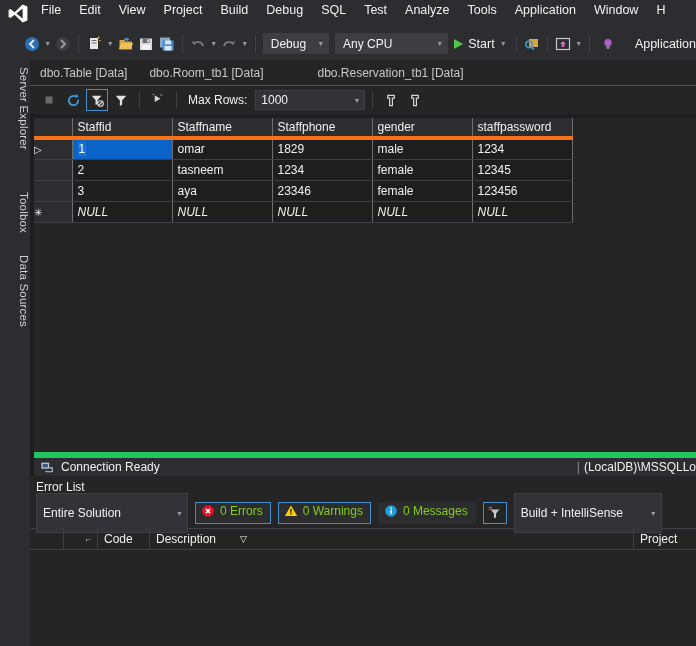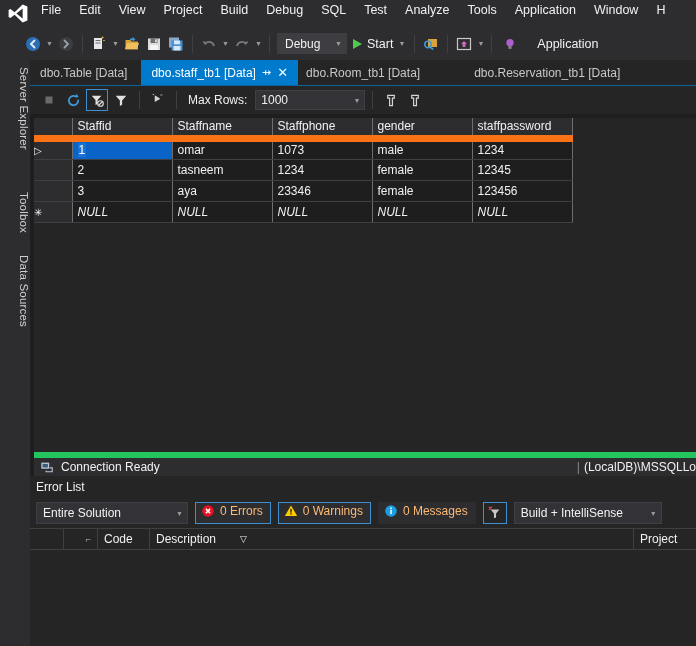--- a/index.html
+++ b/index.html
@@ -100,21 +100,21 @@
   table.dgv { border-collapse: collapse; table-layout: fixed; }
   table.dgv th, table.dgv td {
     height: 21px; font-size: 12px; font-weight: normal;
     text-align: left; vertical-align: middle;
     padding: 0 0 0 5px;
     border-right: 1px solid #6e6e6e;
     border-bottom: 1px solid #3f3f46;
     color: #f1f1f1; overflow: hidden; white-space: nowrap;
   }
   table.dgv th {
-    background: #2d2d30; border-bottom: 7px solid #f97316; height: 20px;
+    background: #2d2d30; border-bottom: 4px solid #f97316; height: 20px;
   }
   table.dgv td { background: #1e1e1e; }
   .rowhdr {
     width: 38px; background: #2d2d30 !important;
     text-align: center; padding: 0 !important;
     border-right: 1px solid #6e6e6e; border-bottom: 1px solid #6e6e6e;
     color: #dcdcdc;
   }
   .rowhdr .tri { font-size: 10px; }
   .rowhdr .newrow { font-size: 10px; }
@@ -140,30 +140,30 @@
   }
   .err-title {
     height: 22px; display: flex; align-items: center;
     font-size: 12px; color: #f1f1f1; padding-left: 6px;
   }
   .err-toolbar {
     height: 30px; display: flex; align-items: center; gap: 7px;
     padding-left: 6px;
   }
   .err-combo {
-    width: 152px; height: 22px; background: #333337; border: 1px solid #3f3f46;
+    width: 152px; height: 40px; background: #333337; border: 1px solid #3f3f46;
     display: flex; align-items: center; justify-content: space-between;
     font-size: 12px; color: #f1f1f1; padding: 0 4px 0 6px;
   }
   .err-combo.wide { width: 148px; }
   .err-combo .cc { font-size: 7px; color: #9a9a9a; }
   .sevbtn {
     height: 22px; display: flex; align-items: center; gap: 5px;
     border: 1px solid #3f8fd0; background: #2d2d30;
-    padding: 0 7px 4px 5px; font-size: 12px; color: #fdba74; white-space: nowrap;
+    padding: 0 7px 4px 5px; font-size: 12px; color: #84cc16; white-space: nowrap;
   }
   .sevbtn.plain { border-color: transparent; }
   .filtbtn {
     width: 24px; height: 22px; border: 1px solid #3f8fd0;
     display: flex; align-items: center; justify-content: center;
   }
   .err-head {
     height: 22px; display: flex; align-items: center;
     background: #252526; border-top: 1px solid #3f3f46; border-bottom: 1px solid #3f3f46;
     font-size: 12px; color: #f1f1f1;
@@ -261,20 +261,24 @@
           <path d="M12 8 a5 5 0 0 0 -9 2" stroke="#7a7a7a" stroke-width="1.8" fill="none"></path>
           <path d="M14.5 5.5 L11.5 5.5 L11.5 9.5 Z" fill="#7a7a7a"></path>
         </svg>
     </div>
     <div class="tb-caret">▼</div>
     <div class="tb-sep"></div>
     <div class="tb-combo" style="width:70px;margin-left:2px">
       <span class="cv">Debug</span>
       <span class="cc">▼</span>
     </div>
+    <div class="tb-combo" style="width:120px;margin-left:6px">
+      <span class="cv">Any CPU</span>
+      <span class="cc">▼</span>
+    </div>
     <div class="start-btn">
       <span class="play-tri"></span>
       <span>Start</span>
       <span class="cc" style="font-size:7px;color:#9a9a9a">▼</span>
     </div>
     <div class="tb-sep"></div>
     <div class="tb-btn">
       <svg width="16" height="16" viewBox="0 0 16 16">
           <rect x="5" y="3" width="9" height="8" fill="#d9a23a"></rect>
           <circle cx="5" cy="8.5" r="3.2" fill="none" stroke="#3f9ad6" stroke-width="1.6"></circle>
@@ -303,25 +307,20 @@
 
   <div class="leftdock">
     <div class="vtab" style="top:0px">Server Explorer</div>
     <div class="vtab" style="top:125px">Toolbox</div>
     <div class="vtab" style="top:188px">Data Sources</div>
   </div>
 
   <div class="tabstrip">
     <div class="doctab" style="padding:0 14px 0 10px">
       <span>dbo.Table [Data]</span>
-    </div>
-    <div class="doctab active">
-      <span>dbo.staff_tb1 [Data]</span>
-      <span class="pin">⇸</span>
-      <span class="x">✕</span>
     </div>
     <div class="doctab" style="padding:0 10px 0 8px">
       <span>dbo.Room_tb1 [Data]</span>
     </div>
     <div class="doctab" style="padding:0 10px 0 44px">
       <span>dbo.Reservation_tb1 [Data]</span>
     </div>
   </div>
 
   <div class="gridtoolbar">
@@ -392,21 +391,21 @@
           <th>Staffphone</th>
           <th>gender</th>
           <th>staffpassword</th>
         </tr>
       </thead>
       <tbody>
         <tr>
           <td class="rowhdr"><span class="tri">▷</span></td>
           <td class="selcell"><span>1</span></td>
           <td>omar</td>
-          <td>1073</td>
+          <td>1829</td>
           <td>male</td>
           <td>1234</td>
         </tr>
         <tr>
           <td class="rowhdr"></td>
           <td>2</td>
           <td>tasneem</td>
           <td>1234</td>
           <td>female</td>
           <td>12345</td>

